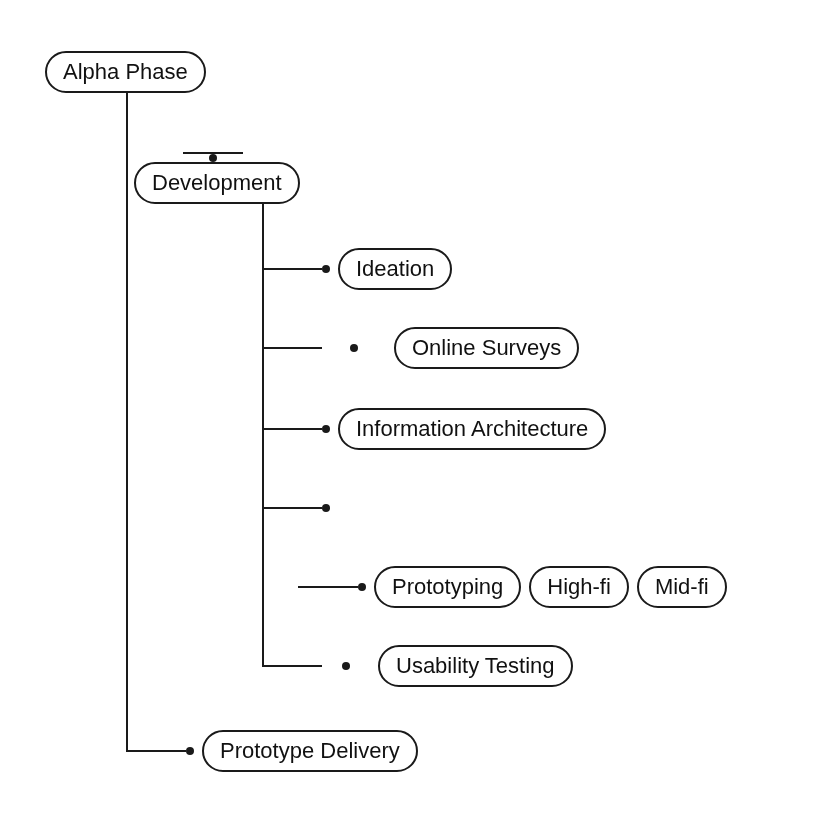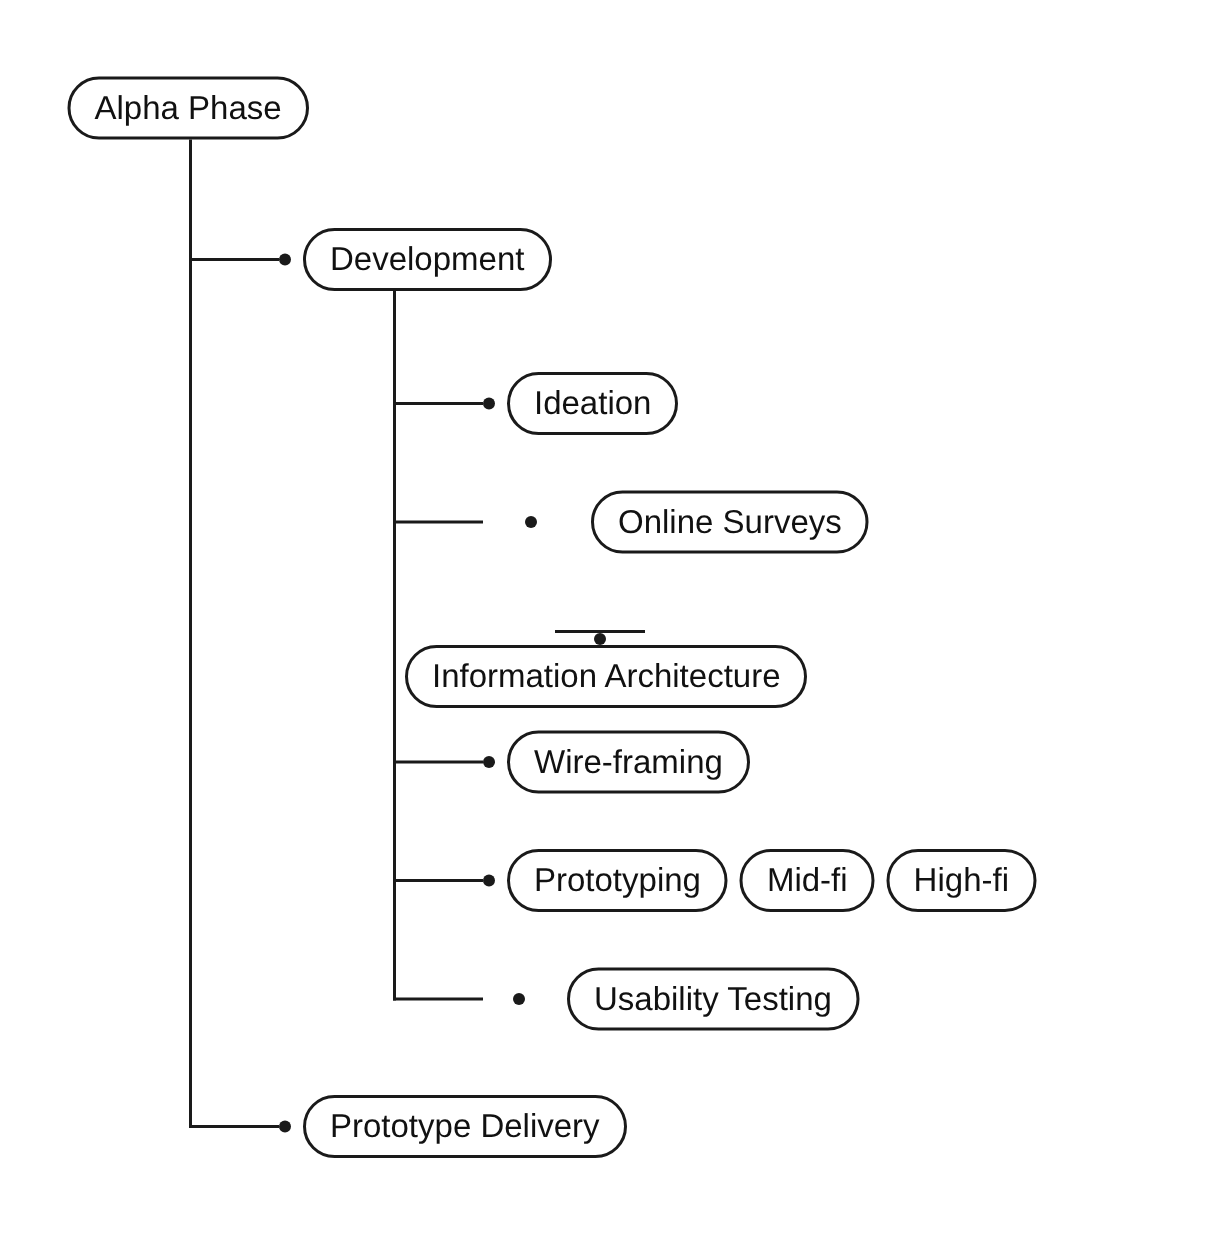--- a/index.html
+++ b/index.html
@@ -56,56 +56,55 @@
 
 <div class="canvas">
 
   <div class="vline" style="left:126px; top:93px; height:659px;"></div>
   <div class="vline" style="left:262px; top:194px; height:473px;"></div>
 
   <div class="row root" style="left:45px; top:51px;">
     <div class="pill">Alpha Phase</div>
   </div>
 
-  <div class="row" style="left:126px; top:152px;">
+  <div class="row" style="left:126px; top:152px;flex-direction:column;">
     <div class="link"></div>
     <div class="dot"></div>
     <div class="pill">Development</div>
   </div>
 
   <div class="row" style="left:262px; top:248px;">
     <div class="link"></div>
     <div class="dot"></div>
     <div class="pill">Ideation</div>
   </div>
 
   <div class="row" style="left:262px; top:327px;gap:28px;">
     <div class="link"></div>
     <div class="dot"></div>
     <div class="pill">Online Surveys</div>
   </div>
 
-  <div class="row" style="left:262px; top:420px;flex-direction:column;">
+  <div class="row" style="left:262px; top:408px;">
     <div class="link"></div>
     <div class="dot"></div>
     <div class="pill">Information Architecture</div>
   </div>
 
   <div class="row" style="left:262px; top:487px;">
     <div class="link"></div>
     <div class="dot"></div>
-    <div class="pill">Wire-framing</div>
   </div>
 
-  <div class="row" style="left:262px; top:566px;">
+  <div class="row" style="left:262px; top:566px;padding-left:36px;">
     <div class="link"></div>
     <div class="dot"></div>
     <div class="pill">Prototyping</div>
+    <div class="pill">High-fi</div>
     <div class="pill">Mid-fi</div>
-    <div class="pill">High-fi</div>
   </div>
 
   <div class="row" style="left:262px; top:645px;gap:20px;">
     <div class="link"></div>
     <div class="dot"></div>
     <div class="pill">Usability Testing</div>
   </div>
 
   <div class="row" style="left:126px; top:730px;justify-content:center;">
     <div class="link"></div>

